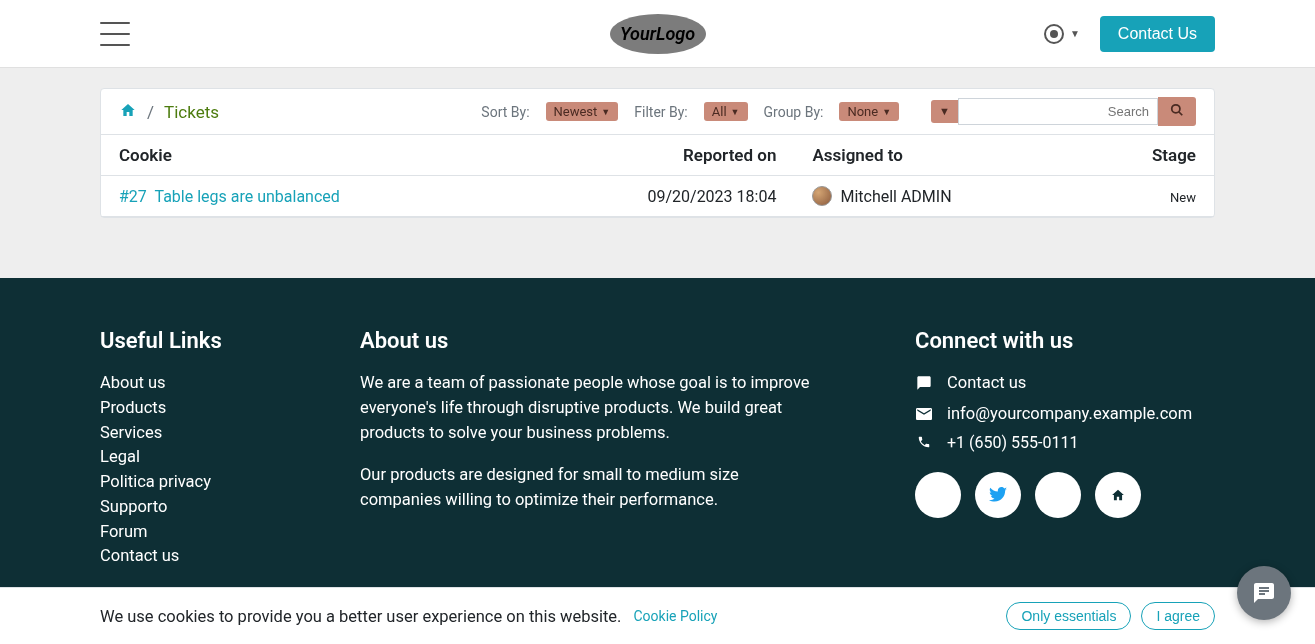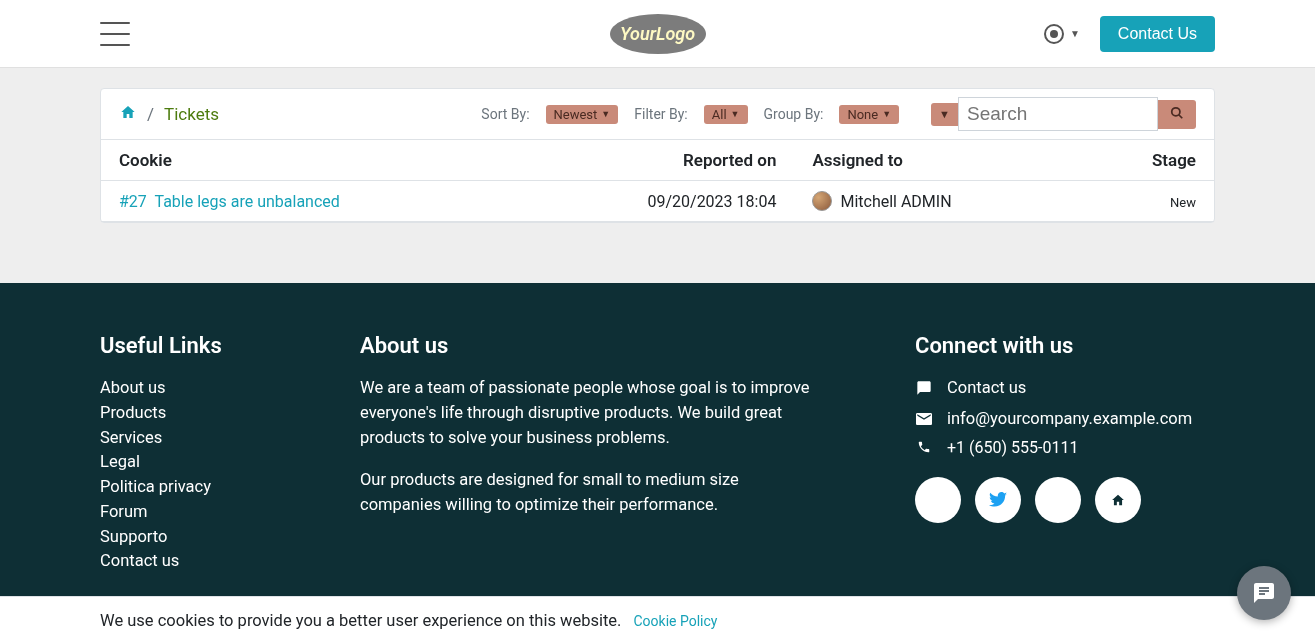--- a/index.html
+++ b/index.html
@@ -14,21 +14,21 @@
       padding: 0 100px;
       position: relative;
       border-bottom: 1px solid #e0e0e0;
     }
     .hamburger { cursor: pointer; width: 30px; height: 24px; display: flex; flex-direction: column; justify-content: space-between; }
     .hamburger span { display: block; height: 2px; background: #555; border-radius: 1px; }
     .logo-wrap { position: absolute; left: 50%; transform: translateX(-50%); }
     .logo-ellipse {
       width: 96px; height: 40px; background: #7c7c7c; border-radius: 50%/50%;
       display: flex; align-items: center; justify-content: center;
-      color: #fef9c3; font-size: 18px; font-weight: 600; font-style: italic;
+      color: #000000; font-size: 18px; font-weight: 600; font-style: italic;
     }
     .navbar-right { margin-left: auto; display: flex; align-items: center; gap: 20px; }
     .user-dropdown { display: flex; align-items: center; gap: 6px; cursor: pointer; color:#555; }
     .user-circle { width: 20px; height: 20px; border: 2px solid #555; border-radius: 50%; display:flex; align-items:center; justify-content:center; }
     .user-circle::after { content:''; width:8px; height:8px; background:#555; border-radius:50%; }
     .dropdown-caret { font-size: 10px; color:#555; }
     .contact-btn {
       background: #17a2b8; color:#fff; padding: 9px 18px; border-radius: 4px;
       font-size: 16px; cursor:pointer; border:none;
     }
@@ -40,21 +40,21 @@
     }
     .breadcrumb { display:flex; align-items:center; gap:10px; flex:1; font-size:17px; }
     .home-link { color:#17a2b8; }
     .crumb-sep { color:#6c757d; }
     .crumb-label { color:#4d7c0f; }
     .filter-label { font-size:14px; color:#6c757d; }
     .pill { display:inline-flex; align-items:center; gap:4px; background:#c98a79; color:#4a2a22; padding:2px 8px; border-radius:3px; font-size:13px; cursor:pointer; }
     .pill .caret { font-size:9px; }
     .search-wrap { display:flex; align-items:center; margin-left:16px; }
     .search-dropdown { background:#c98a79; color:#4a2a22; padding:5px 8px; border-radius:3px 0 0 3px; font-size:11px; cursor:pointer; }
-    .search-input { border:1px solid #ced4da; padding:5px 8px; font-size:19px; width:200px; outline:none; }
+    .search-input { border:1px solid #ced4da; padding:5px 8px; font-size:13px; width:200px; outline:none;text-align:right; }
     .search-btn { background:#c98a79; border:none; padding:6px 12px; border-radius:0 3px 3px 0; cursor:pointer; color:#4a2a22; }
 
     .table { width:100%; border-collapse:collapse; }
     .table th { text-align:left; padding:10px 18px; font-size:17px; font-weight:600; border-bottom:1px solid #dee2e6; }
     .table td { padding:10px 18px; font-size:16px; border-bottom:1px solid #dee2e6; }
     .table th.right, .table td.right { text-align:right; }
     .ticket-link { color:#17a2b8; }
     .assigned-cell { display:flex; align-items:center; gap:8px; }
     .avatar { width:20px; height:20px; border-radius:50%; background: radial-gradient(circle at 30% 30%, #d4a574, #8b5a3c); border:1px solid #999; }
     .stage-badge { font-size:13px; font-weight:400; }
@@ -186,22 +186,22 @@
 
 <div class="footer">
   <div class="footer-col-links">
     <h3>Useful Links</h3>
     <ul>
       <li><a href="#">About us</a></li>
       <li><a href="#">Products</a></li>
       <li><a href="#">Services</a></li>
       <li><a href="#">Legal</a></li>
       <li><a href="#">Politica privacy</a></li>
+      <li><a href="#">Supporto</a></li>
       <li><a href="#">Forum</a></li>
-      <li><a href="#">Supporto</a></li>
       <li><a href="#">Contact us</a></li>
     </ul>
   </div>
   <div class="footer-col-about">
     <h3>About us</h3>
     <p>We are a team of passionate people whose goal is to improve everyone's life through disruptive products. We build great products to solve your business problems.</p>
     <p>Our products are designed for small to medium size companies willing to optimize their performance.</p>
   </div>
   <div class="footer-col-connect">
     <h3>Connect with us</h3>
@@ -242,19 +242,23 @@
             <path d="M12 3l10 9h-3v9h-5v-6h-4v6H5v-9H2z"></path>
           </svg>
       </a>
     </div>
   </div>
 </div>
 
 <div class="cookie-bar">
   <span class="cookie-text">We use cookies to provide you a better user experience on this website.</span>
   <a href="#" class="cookie-link">Cookie Policy</a>
+  <div class="cookie-buttons">
+    <button class="cookie-btn">Only essentials</button>
+    <button class="cookie-btn">I agree</button>
+  </div>
 </div>
 
 <div class="chat-bubble">
   <svg width="24" height="24" viewBox="0 0 24 24" fill="#fff">
       <path d="M20 2H4c-1.1 0-2 .9-2 2v18l4-4h14c1.1 0 2-.9 2-2V4c0-1.1-.9-2-2-2zM7 9h10v2H7V9zm6 5H7v-2h6v2zm4-6H7V6h10v2z"></path>
     </svg>
 </div>
 
 </body></html>

